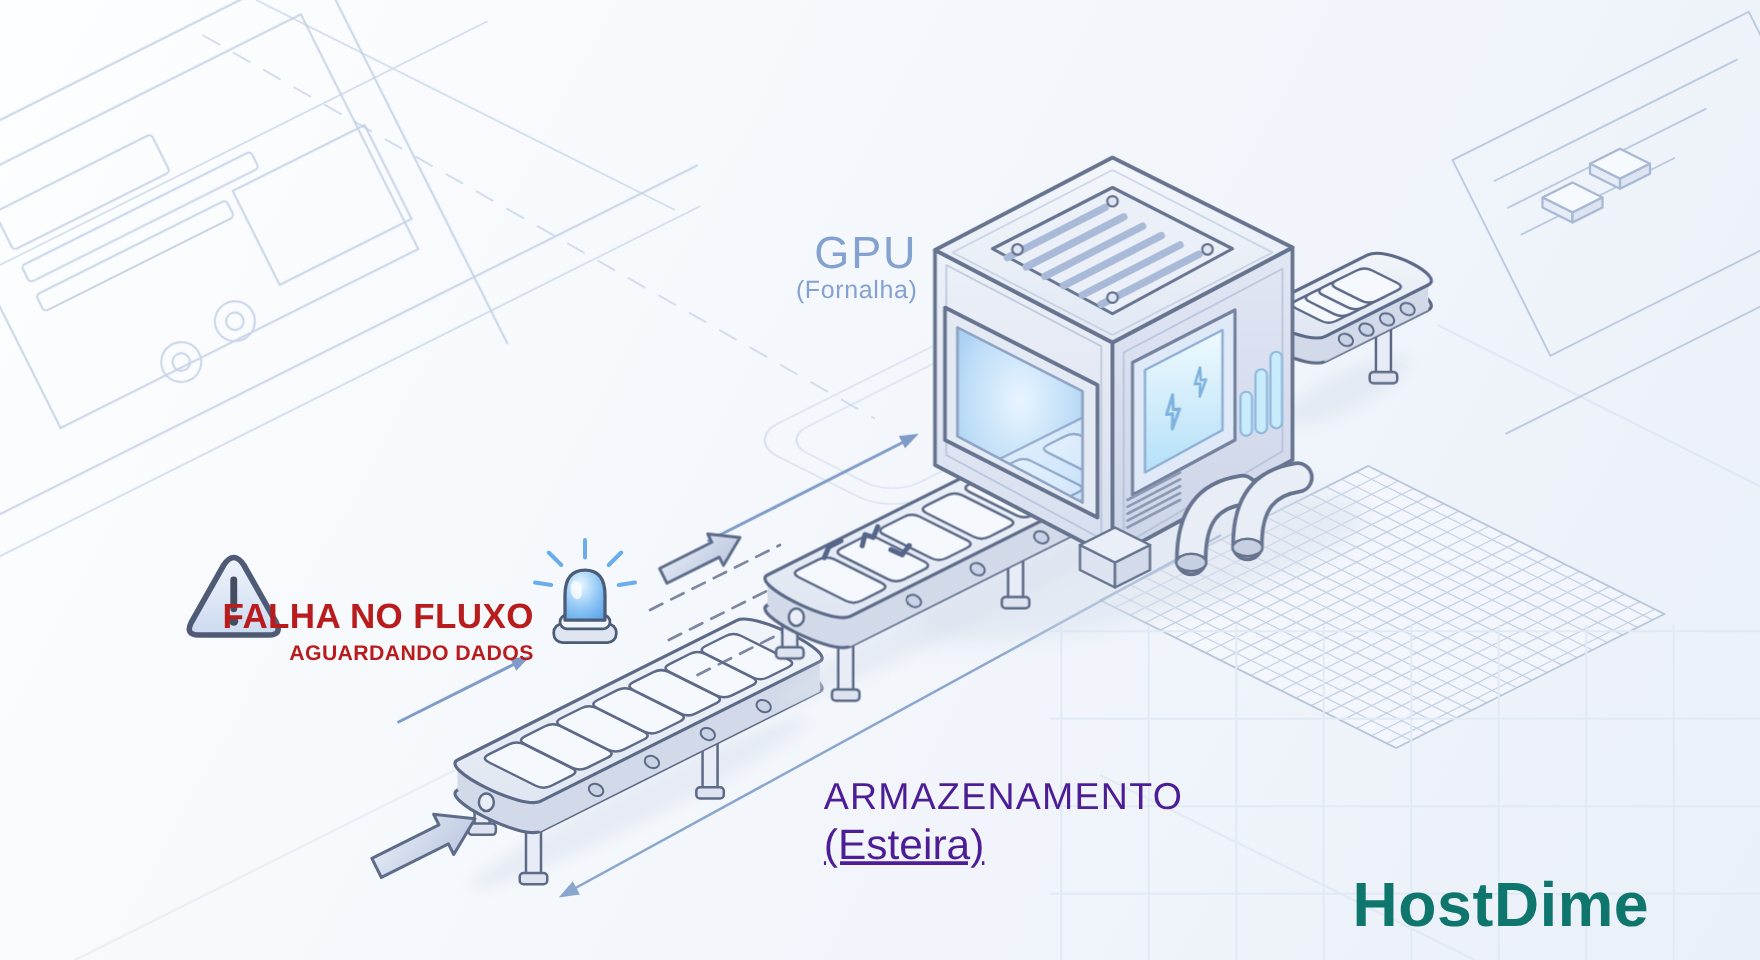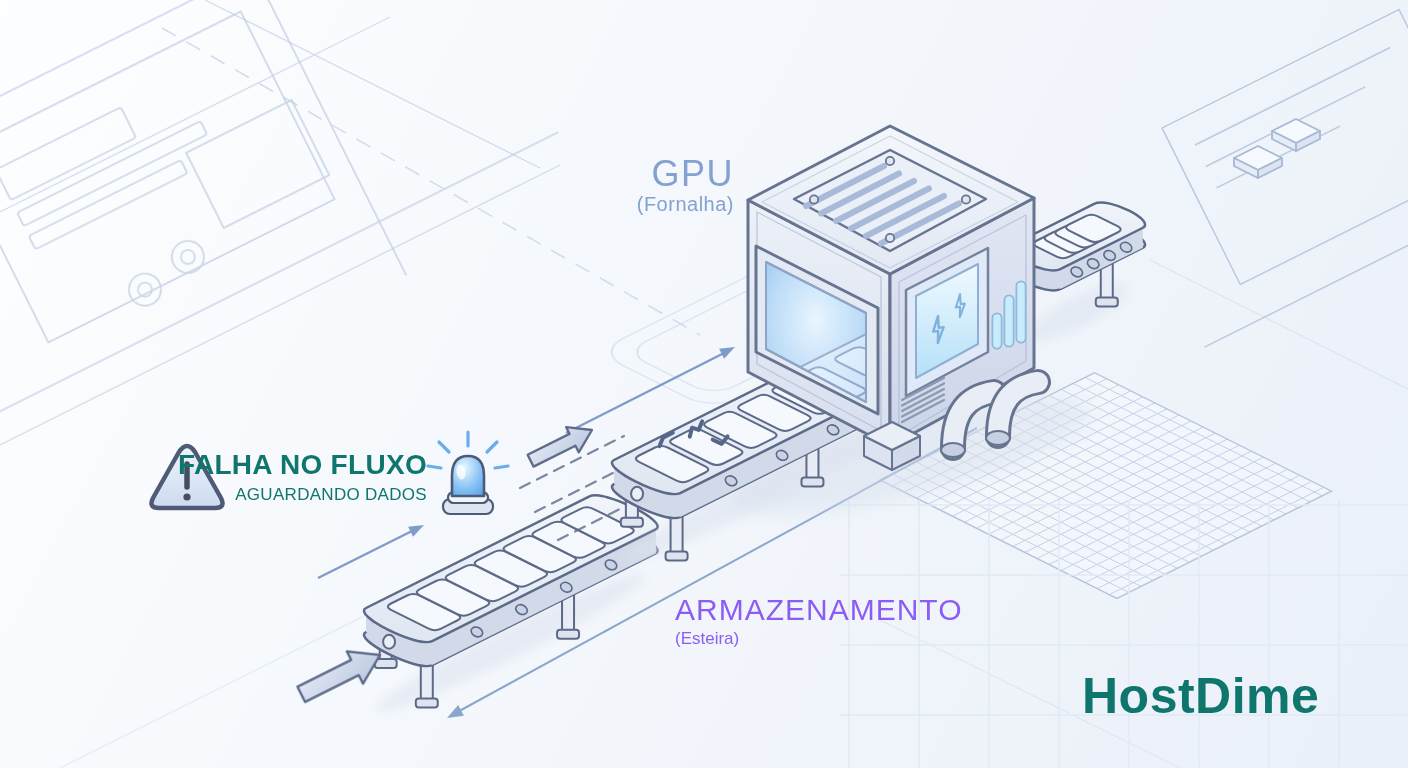--- a/index.html
+++ b/index.html
@@ -3,30 +3,30 @@
 <meta charset="utf-8">
 <style>
   html,body{margin:0;padding:0;}
   body{
     width:1408px;height:768px;overflow:hidden;position:relative;
     background:linear-gradient(118deg,#fdfeff 0%,#f5f8fc 40%,#eaf0f9 100%);
     font-family:"Liberation Sans",sans-serif;
   }
   #stage{position:absolute;inset:0;width:1408px;height:768px;}
   svg{position:absolute;left:0;top:0;}
-  .lbl{position:absolute;user-select:none;}
+  .lbl{position:absolute;user-select:none;margin-top:28px;}
   #machine-label{top:155px;left:520px;width:214px;text-align:right;color:#84a2d1;}
   #machine-label .t1{font-size:36px;font-weight:400;letter-spacing:1.5px;line-height:1.05;}
   #machine-label .t2{font-size:20px;font-weight:400;letter-spacing:.5px;}
-  #alert-label{top:450px;left:150px;width:277px;text-align:right;color:#0f766e;}
+  #alert-label{top:450px;left:150px;width:277px;text-align:right;color:#b91c1c;}
   #alert-label .a1{font-size:28px;font-weight:700;letter-spacing:.3px;line-height:1.1;}
-  #alert-label .a2{font-size:17px;font-weight:400;letter-spacing:.3px;margin-top:4px;}
-  #storage-label{top:593px;left:675px;color:#8b5cf6;}
+  #alert-label .a2{font-size:17px;font-weight:700;letter-spacing:.3px;margin-top:4px;}
+  #storage-label{top:593px;left:659px;color:#4c1d95;}
   #storage-label .s1{font-size:30px;font-weight:400;letter-spacing:1px;line-height:1.1;}
-  #storage-label .s2{font-size:17px;font-weight:400;margin-top:3px;}
+  #storage-label .s2{font-size:34px;font-weight:400;margin-top:3px;text-decoration:underline;}
   #brand-label{top:667px;left:1082px;color:#0f766e;font-size:50px;font-weight:700;letter-spacing:.5px;}
 </style>
 </head>
 <body>
 
 <div id="stage">
 <svg id="scene" width="1408" height="768" viewBox="0 0 1408 768">
   <defs>
     <linearGradient id="gTop" x1="0" y1="0" x2="0" y2="1">
       <stop offset="0" stop-color="#f4f7fc"></stop>

